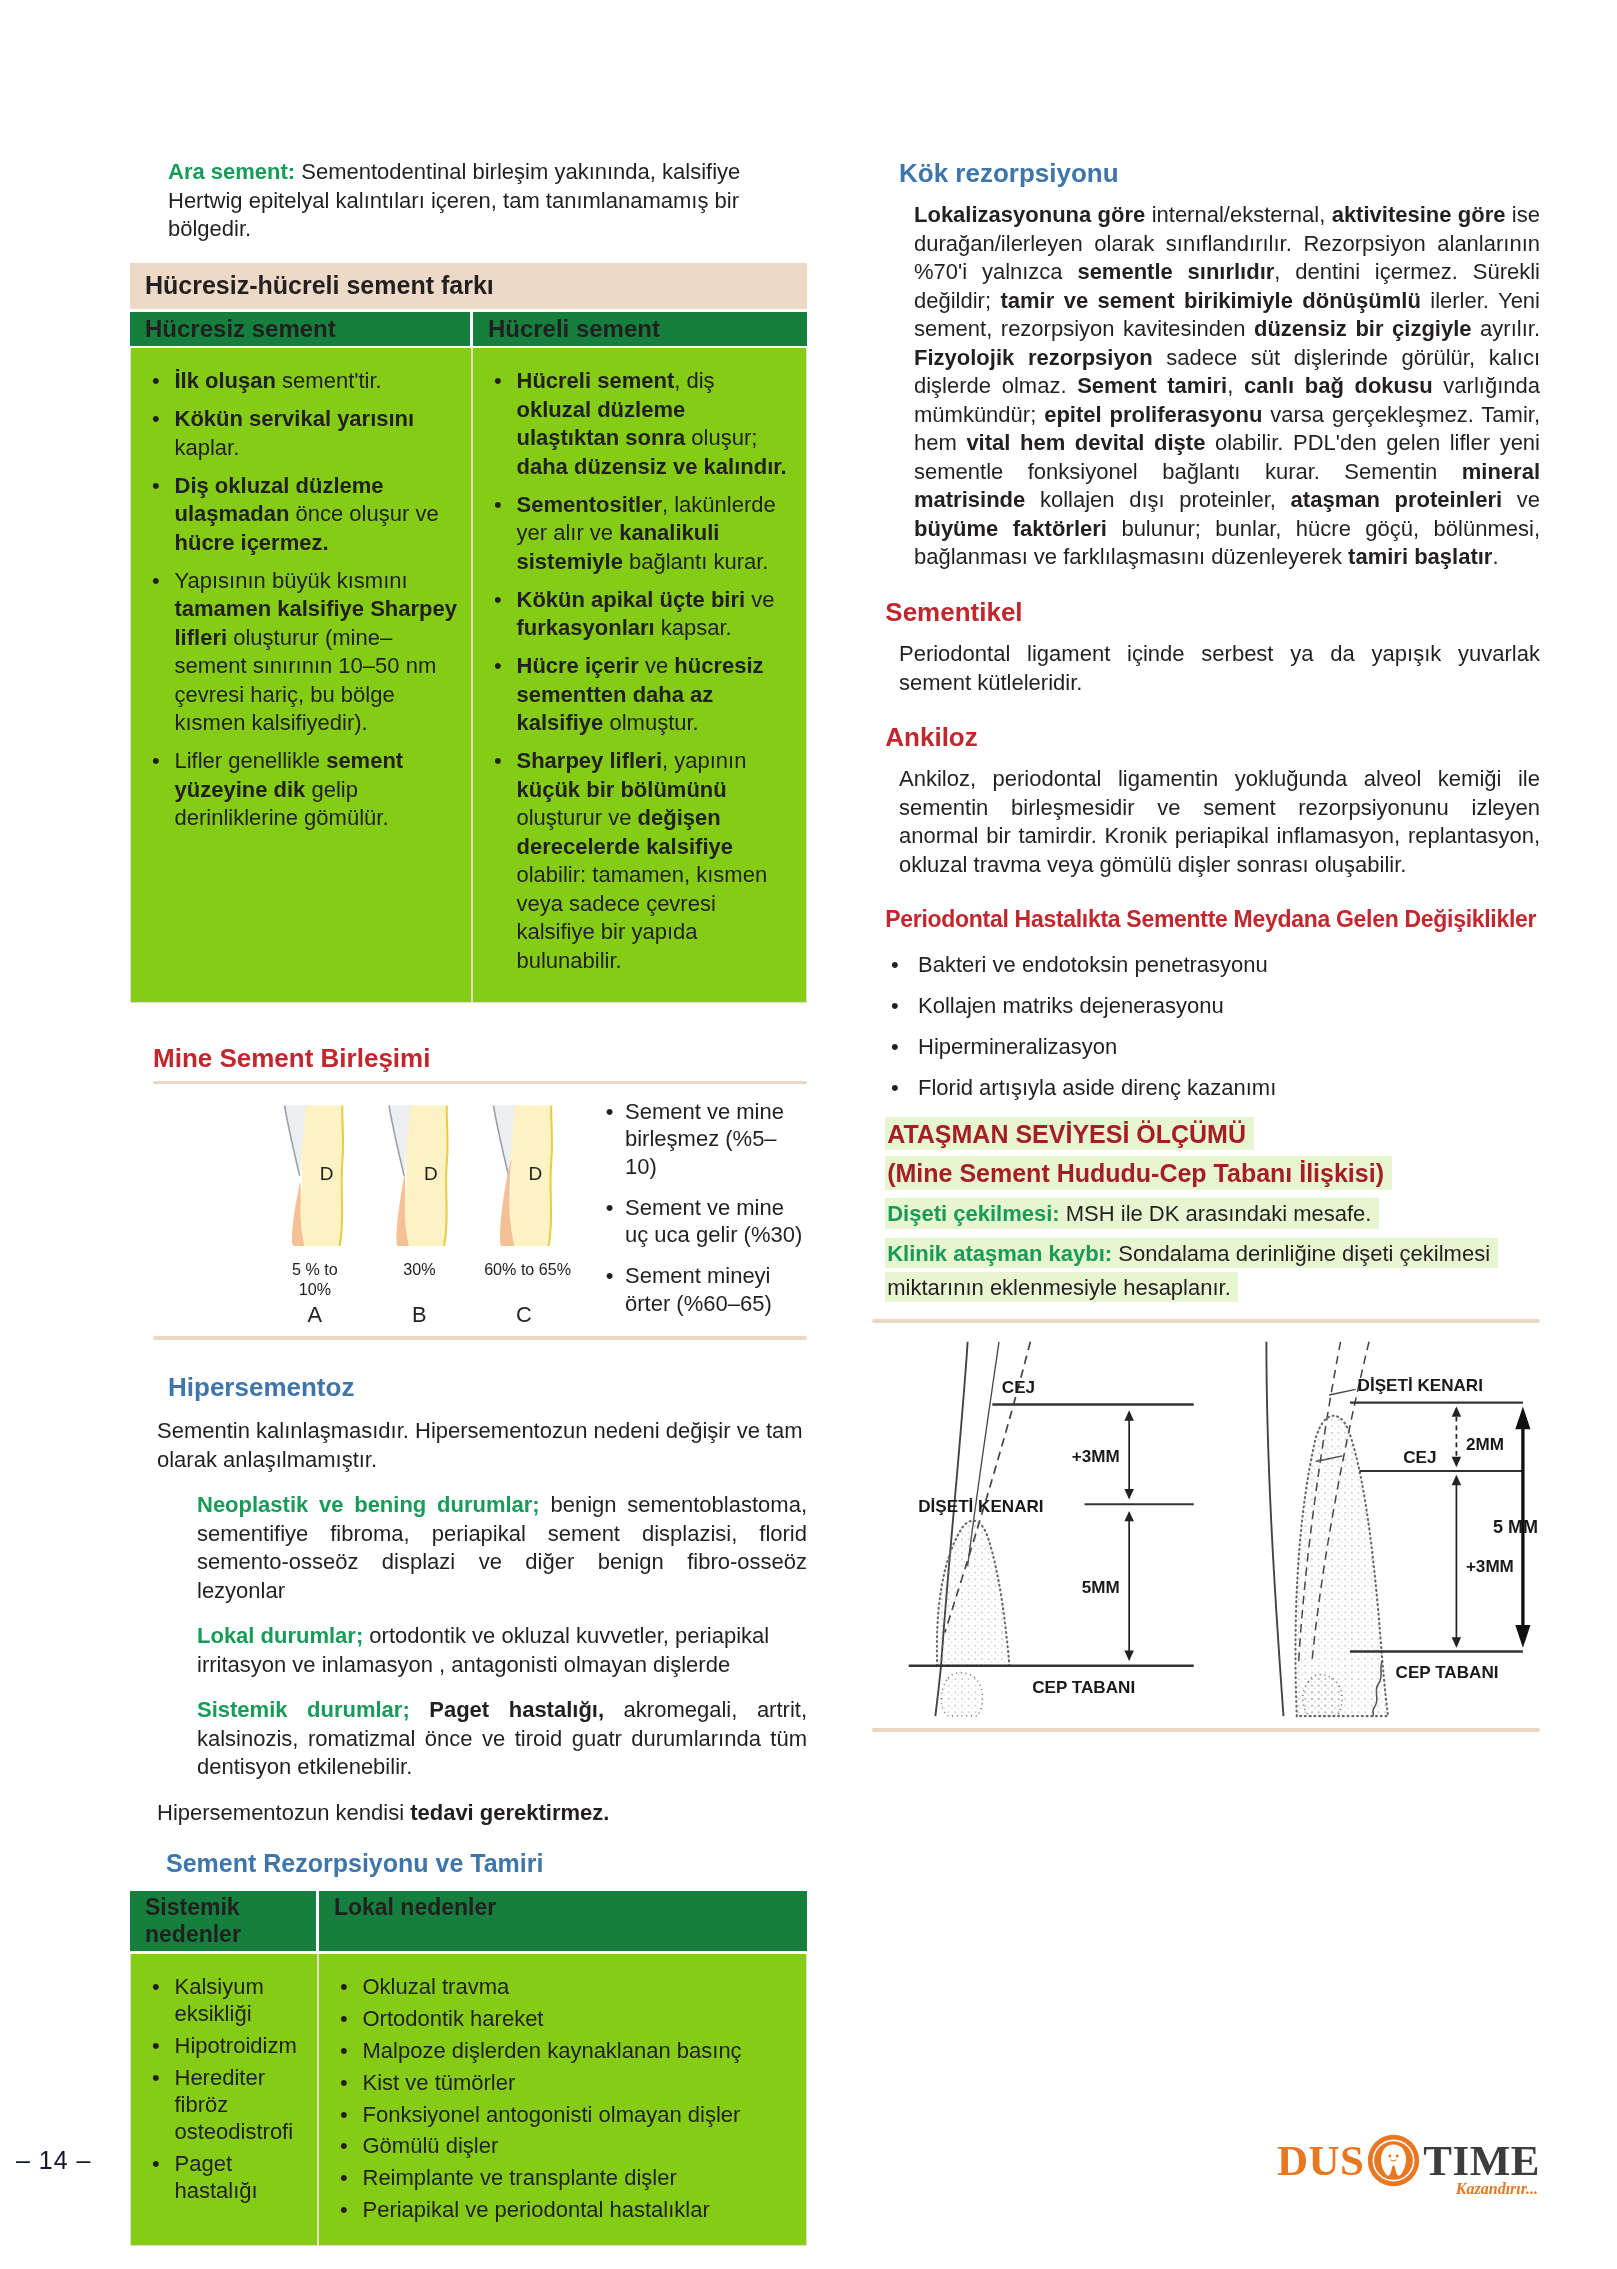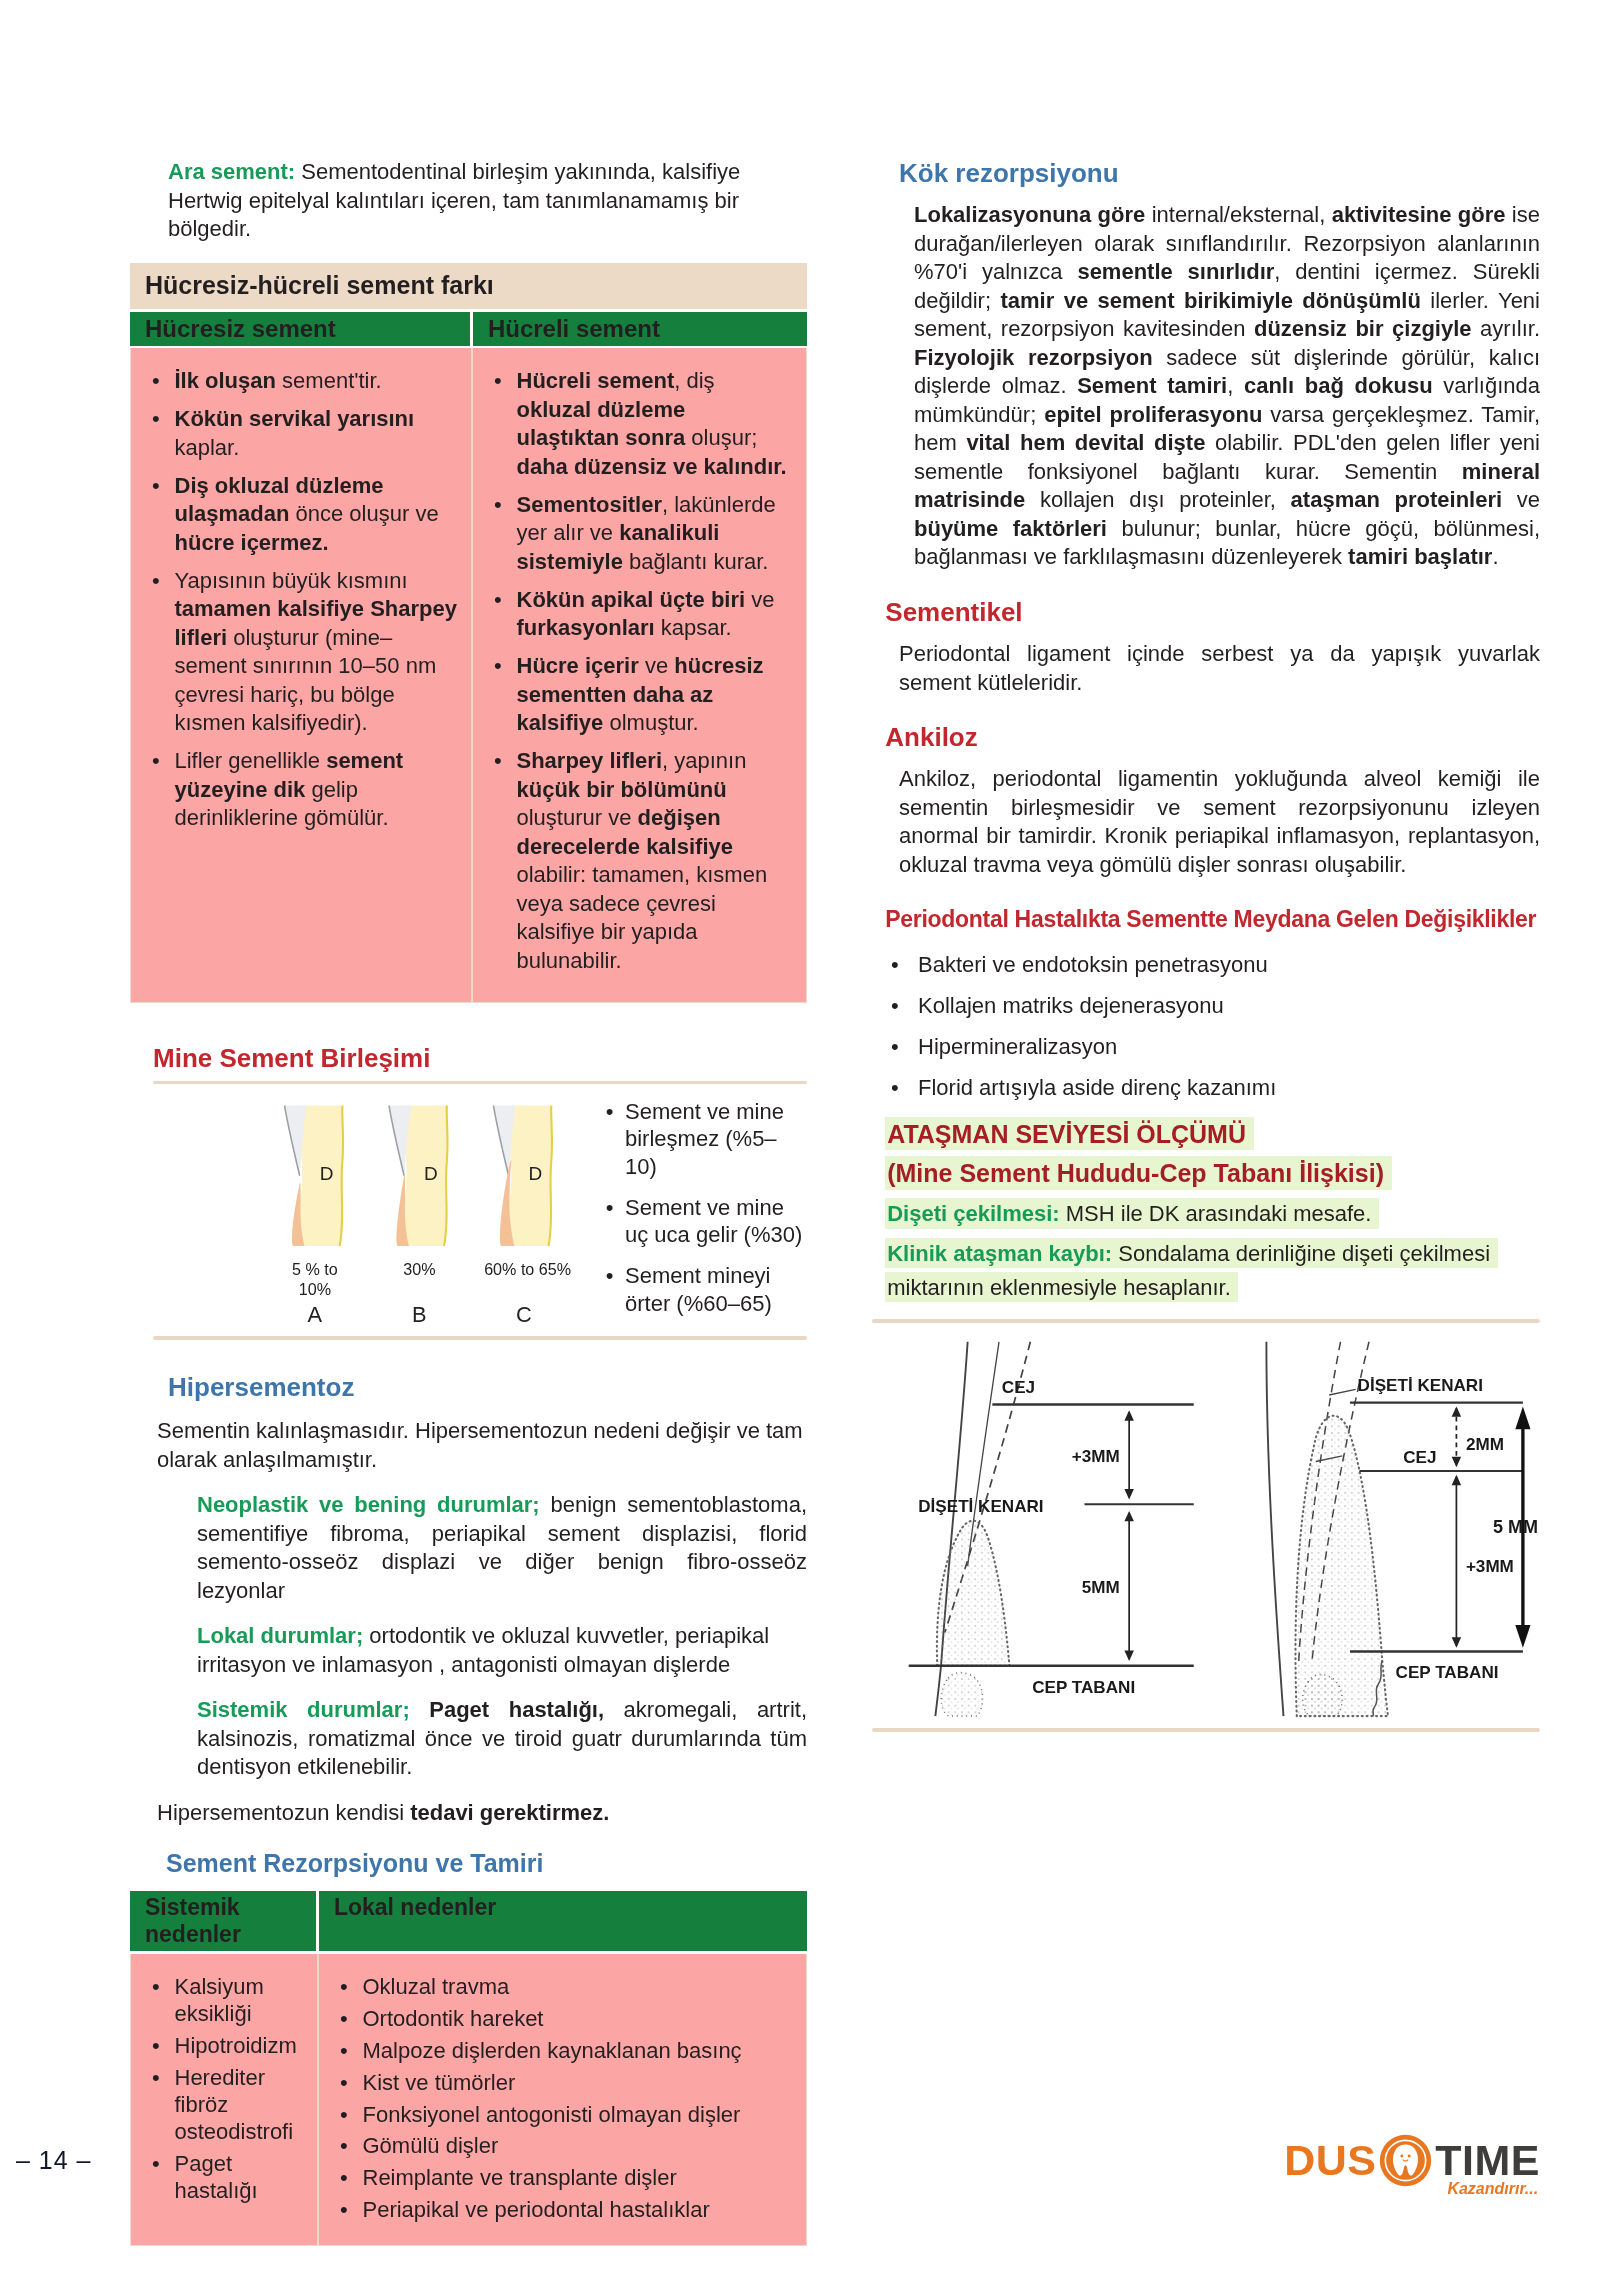--- a/index.html
+++ b/index.html
@@ -27,21 +27,21 @@
   
   .rule{height:3.8px;background:#ead7c3;border-radius:1.9px;}
 
   
   .tbl{width:100%;}
   .tbl-title{background:#ecd9c6;font-weight:700;font-size:25px;padding:8.6px 15px;}
   .tbl-sub{display:grid;gap:2.9px;margin-top:2.9px;}
   .t1 .tbl-sub{grid-template-columns:340px 1fr;}
   .t2 .tbl-sub{grid-template-columns:186px 1fr;}
   .tbl-sub-cell{background:#15803d;font-weight:700;font-size:24px;padding:3px 15px;}
-  .tbl-body{display:grid;border:1px solid #eadbcb;border-top:none;margin-top:2.9px;background:#fca5a5;}
+  .tbl-body{display:grid;border:1px solid #eadbcb;border-top:none;margin-top:2.9px;background:#84cc16;}
   .t1 .tbl-body{grid-template-columns:340px 1fr;}
   .t2 .tbl-body{grid-template-columns:186px 1fr;}
   .tbl-body ul{margin:0;padding:19px 13.3px 17px 9.5px;list-style:none;}
   .tbl-body ul.second{border-left:2.9px solid #eed9c5;}
   .tbl-body li{position:relative;padding-left:34px;font-size:22px;line-height:28.5px;margin-bottom:9.5px;}
   .tbl-body li::before{content:"•";position:absolute;left:11.4px;font-size:22px;}
   .t2 .tbl-body li{line-height:27px;margin-bottom:4.8px;}
 
   
   .fig1{display:flex;align-items:flex-start;margin:11.4px 0 5.7px 139px;}
@@ -62,21 +62,21 @@
   .at-line{font-size:22px;line-height:34px;margin-bottom:5.7px;}
 
   
   .fig2{display:flex;gap:23px;margin:15px 0 5.7px 7.6px;}
   svg text{font-family:"Liberation Sans",sans-serif;}
   .figlabel{font-size:18px;font-weight:600;fill:#1a1a1a;}
 
   
   .page-number{position:absolute;left:0;top:2146px;width:100%;text-align:left;
                font-size:25px;letter-spacing:1px;color:#0f172a;}
-  .logo{position:absolute;top:2130px;right:94px;display:flex;align-items:center;height:61px;}
+  .logo{position:absolute;top:2130px;right:94px;display:flex;align-items:center;height:61px;font-family:Liberation Serif, serif;}
   .logo-word{font-size:43px;font-weight:800;letter-spacing:0.5px;line-height:55px;}
   .logo-dus{color:#e87722;}
   .logo-time{color:#3e3d3c;}
   .logo-tagline{position:absolute;right:1.9px;top:50px;color:#e87722;font-size:16px;
                 font-weight:700;font-style:italic;}
 </style>
 </head>
 <body>
 
 <div class="page">

